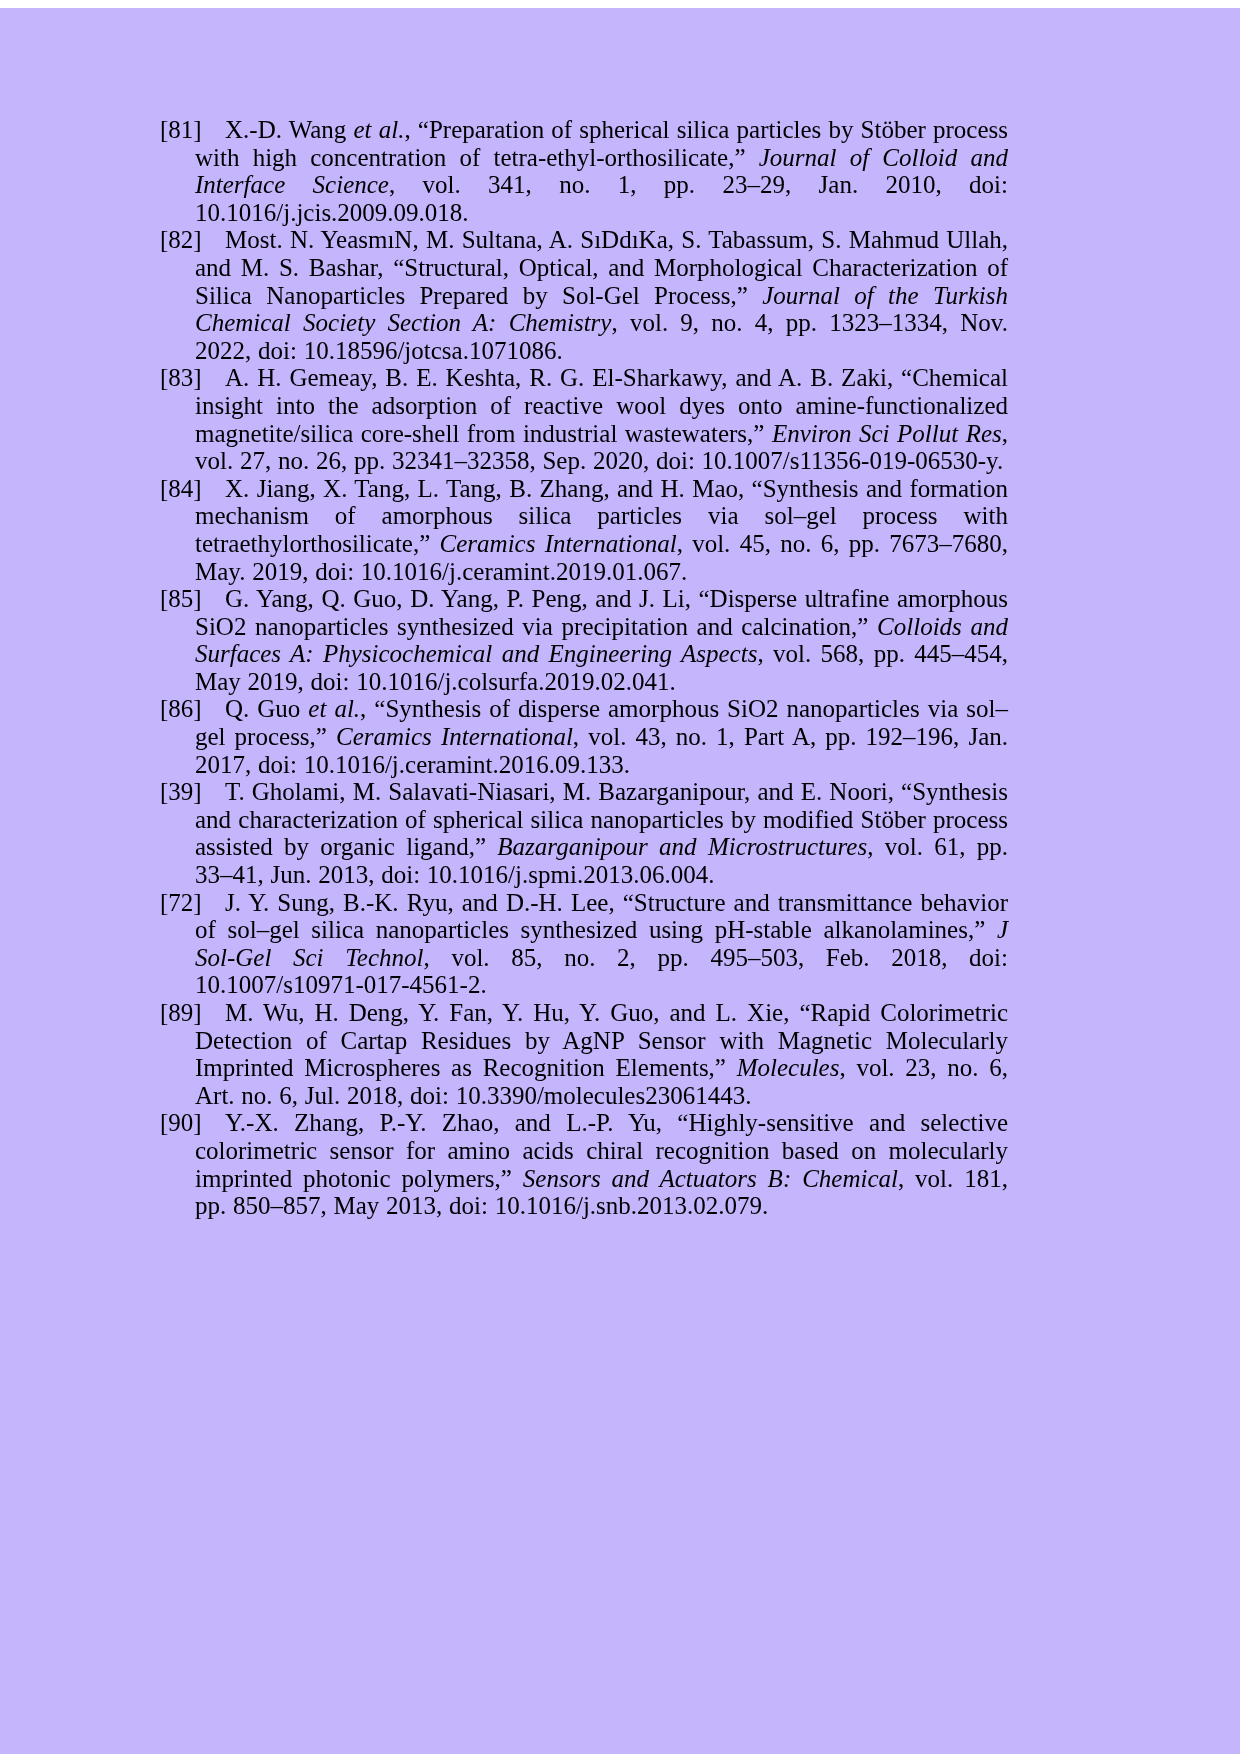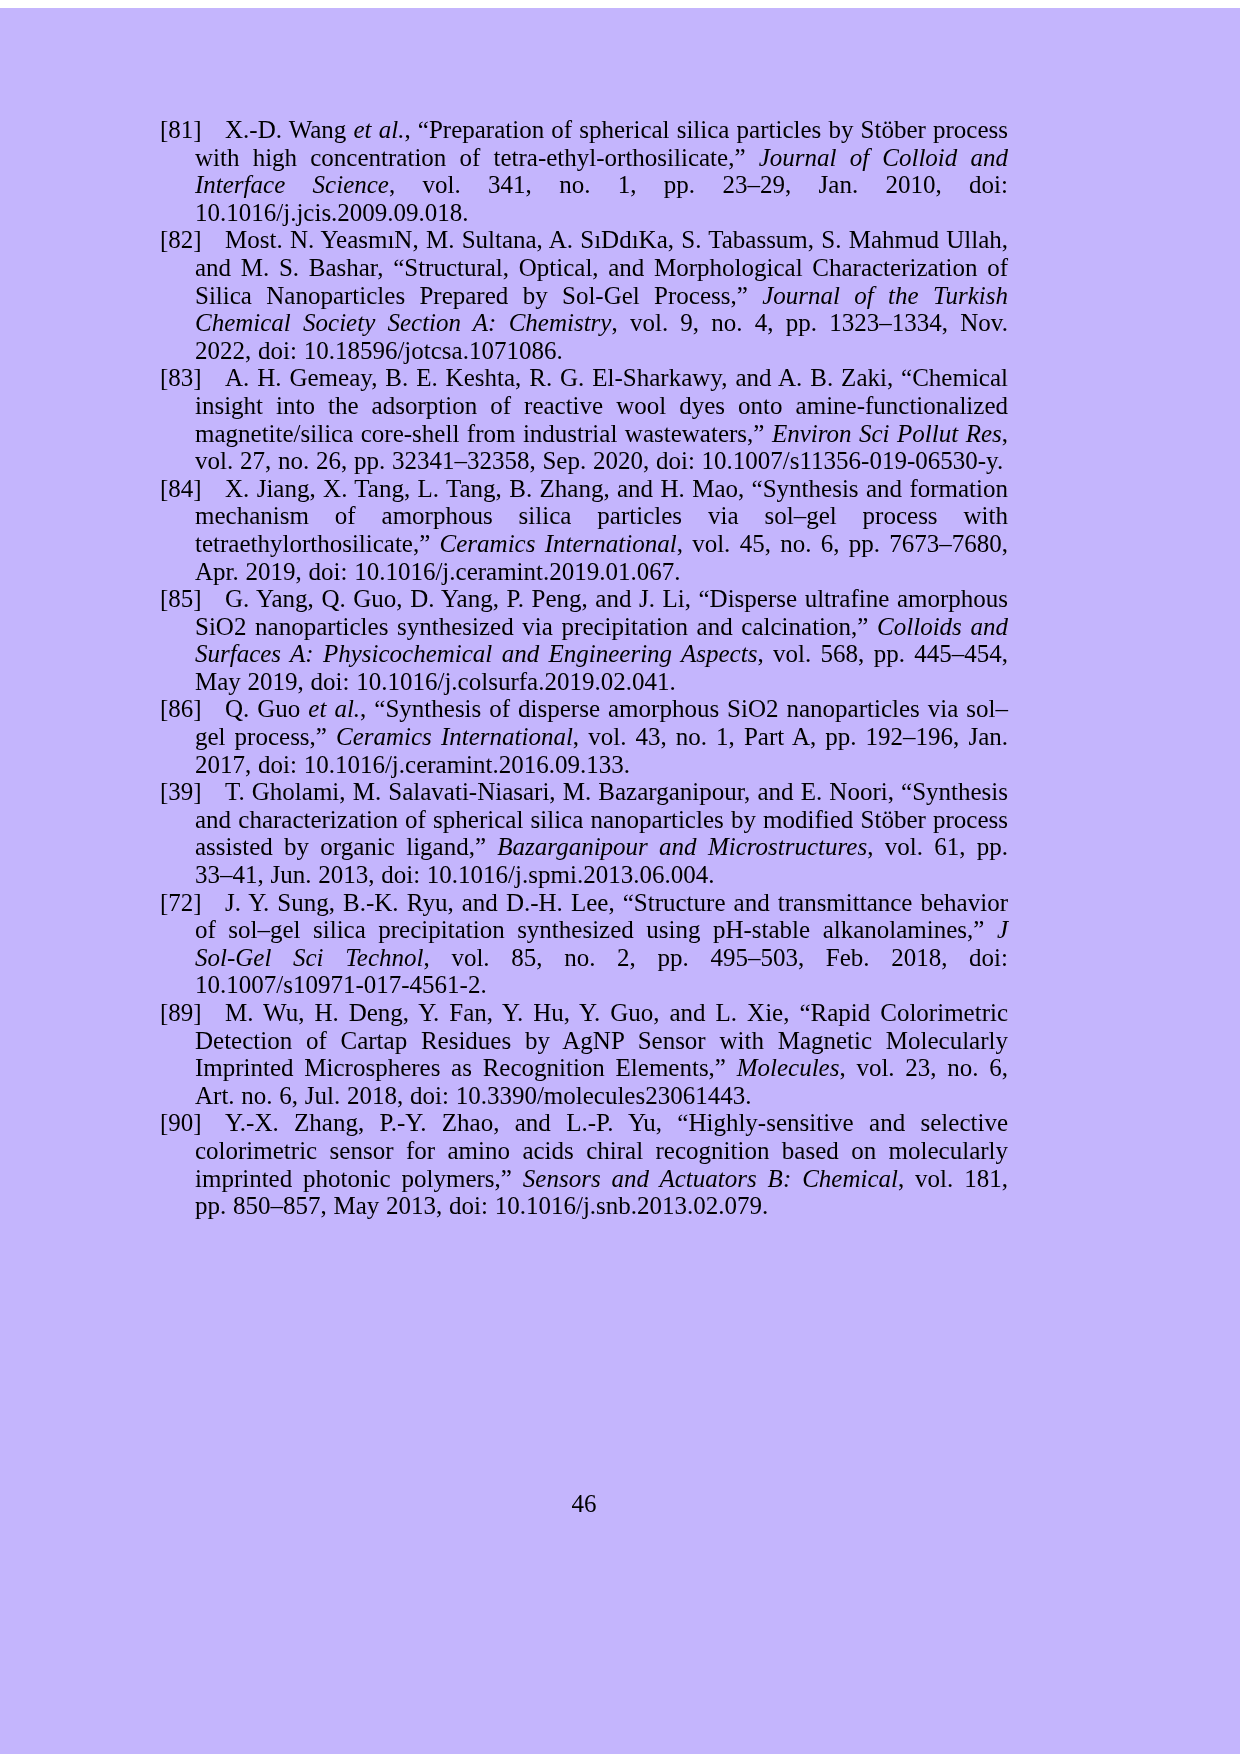--- a/index.html
+++ b/index.html
@@ -52,22 +52,21 @@
   }
 </style>
 </head>
 <body>
 
 <div class="page">
   <div class="page-content">
       <p class="reference"><span class="ref-label">[81]</span><span>X.-D. Wang </span><em>et al.</em><span>, “Preparation of spherical silica particles by Stöber process with high concentration of tetra-ethyl-orthosilicate,” </span><em>Journal of Colloid and Interface Science</em><span>, vol. 341, no. 1, pp. 23–29, Jan. 2010, doi: 10.1016/j.jcis.2009.09.018.</span></p>
       <p class="reference"><span class="ref-label">[82]</span><span>Most. N. YeasmıN, M. Sultana, A. SıDdıKa, S. Tabassum, S. Mahmud Ullah, and M. S. Bashar, “Structural, Optical, and Morphological Characterization of Silica Nanoparticles Prepared by Sol-Gel Process,” </span><em>Journal of the Turkish Chemical Society Section A: Chemistry</em><span>, vol. 9, no. 4, pp. 1323–1334, Nov. 2022, doi: 10.18596/jotcsa.1071086.</span></p>
       <p class="reference"><span class="ref-label">[83]</span><span>A. H. Gemeay, B. E. Keshta, R. G. El-Sharkawy, and A. B. Zaki, “Chemical insight into the adsorption of reactive wool dyes onto amine-functionalized magnetite/silica core-shell from industrial wastewaters,” </span><em>Environ Sci Pollut Res</em><span>, vol. 27, no. 26, pp. 32341–32358, Sep. 2020, doi: 10.1007/s11356-019-06530-y.</span></p>
-      <p class="reference"><span class="ref-label">[84]</span><span>X. Jiang, X. Tang, L. Tang, B. Zhang, and H. Mao, “Synthesis and formation mechanism of amorphous silica particles via sol–gel process with tetraethylorthosilicate,” </span><em>Ceramics International</em><span>, vol. 45, no. 6, pp. 7673–7680, Apr. 2019, doi: 10.1016/j.ceramint.2019.01.067.</span></p>
+      <p class="reference"><span class="ref-label">[84]</span><span>X. Jiang, X. Tang, L. Tang, B. Zhang, and H. Mao, “Synthesis and formation mechanism of amorphous silica particles via sol–gel process with tetraethylorthosilicate,” </span><em>Ceramics International</em><span>, vol. 45, no. 6, pp. 7673–7680, May. 2019, doi: 10.1016/j.ceramint.2019.01.067.</span></p>
       <p class="reference"><span class="ref-label">[85]</span><span>G. Yang, Q. Guo, D. Yang, P. Peng, and J. Li, “Disperse ultrafine amorphous SiO2 nanoparticles synthesized via precipitation and calcination,” </span><em>Colloids and Surfaces A: Physicochemical and Engineering Aspects</em><span>, vol. 568, pp. 445–454, May 2019, doi: 10.1016/j.colsurfa.2019.02.041.</span></p>
       <p class="reference"><span class="ref-label">[86]</span><span>Q. Guo </span><em>et al.</em><span>, “Synthesis of disperse amorphous SiO2 nanoparticles via sol–gel process,” </span><em>Ceramics International</em><span>, vol. 43, no. 1, Part A, pp. 192–196, Jan. 2017, doi: 10.1016/j.ceramint.2016.09.133.</span></p>
       <p class="reference"><span class="ref-label">[39]</span><span>T. Gholami, M. Salavati-Niasari, M. Bazarganipour, and E. Noori, “Synthesis and characterization of spherical silica nanoparticles by modified Stöber process assisted by organic ligand,” </span><em>Bazarganipour and Microstructures</em><span>, vol. 61, pp. 33–41, Jun. 2013, doi: 10.1016/j.spmi.2013.06.004.</span></p>
-      <p class="reference"><span class="ref-label">[72]</span><span>J. Y. Sung, B.-K. Ryu, and D.-H. Lee, “Structure and transmittance behavior of sol–gel silica precipitation synthesized using pH-stable alkanolamines,” </span><em>J Sol-Gel Sci Technol</em><span>, vol. 85, no. 2, pp. 495–503, Feb. 2018, doi: 10.1007/s10971-017-4561-2.</span></p>
+      <p class="reference"><span class="ref-label">[72]</span><span>J. Y. Sung, B.-K. Ryu, and D.-H. Lee, “Structure and transmittance behavior of sol–gel silica nanoparticles synthesized using pH-stable alkanolamines,” </span><em>J Sol-Gel Sci Technol</em><span>, vol. 85, no. 2, pp. 495–503, Feb. 2018, doi: 10.1007/s10971-017-4561-2.</span></p>
       <p class="reference"><span class="ref-label">[89]</span><span>M. Wu, H. Deng, Y. Fan, Y. Hu, Y. Guo, and L. Xie, “Rapid Colorimetric Detection of Cartap Residues by AgNP Sensor with Magnetic Molecularly Imprinted Microspheres as Recognition Elements,” </span><em>Molecules</em><span>, vol. 23, no. 6, Art. no. 6, Jul. 2018, doi: 10.3390/molecules23061443.</span></p>
       <p class="reference"><span class="ref-label">[90]</span><span>Y.-X. Zhang, P.-Y. Zhao, and L.-P. Yu, “Highly-sensitive and selective colorimetric sensor for amino acids chiral recognition based on molecularly imprinted photonic polymers,” </span><em>Sensors and Actuators B: Chemical</em><span>, vol. 181, pp. 850–857, May 2013, doi: 10.1016/j.snb.2013.02.079.</span></p>
     </div>
-  <div class="page-number">46</div>
 </div>
 
 </body></html>

